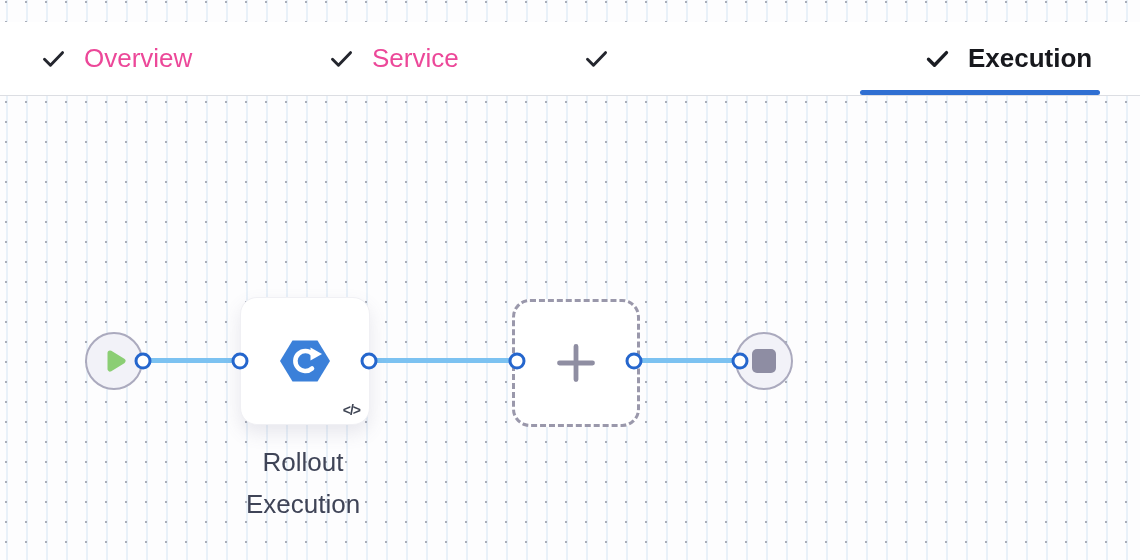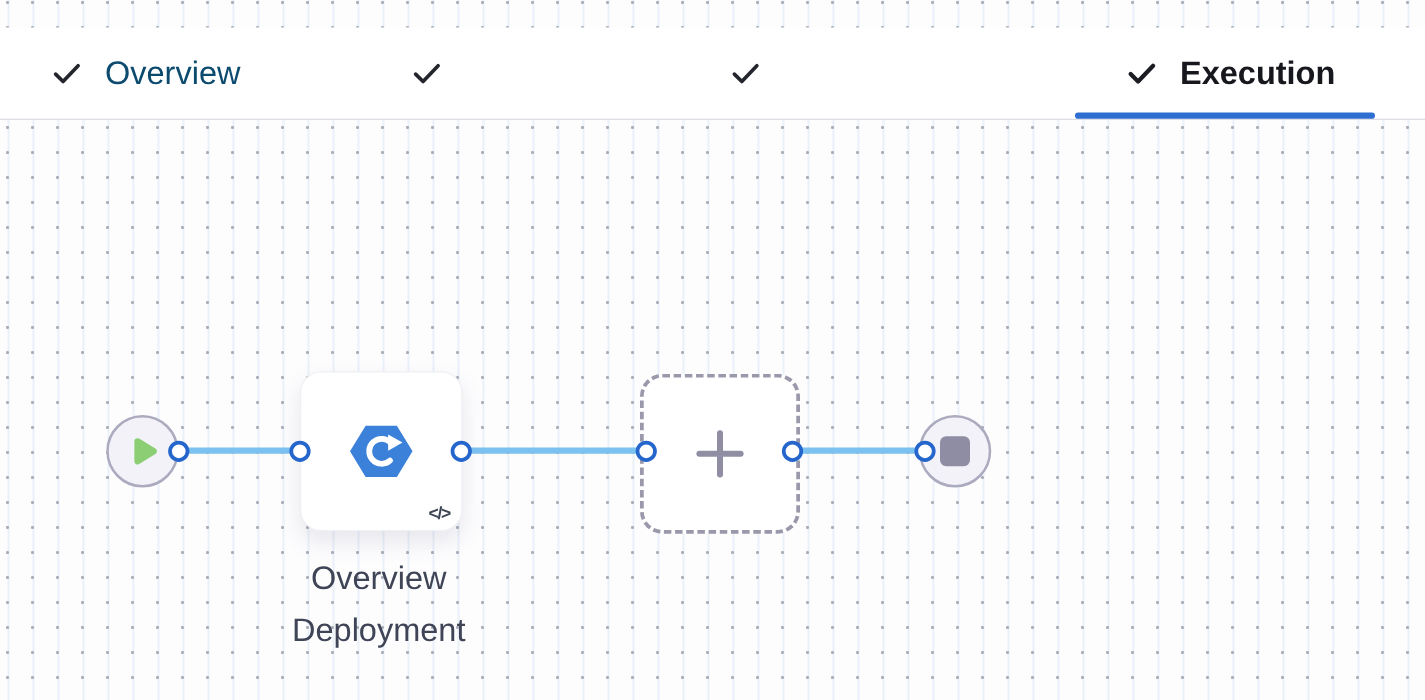--- a/index.html
+++ b/index.html
@@ -30,25 +30,25 @@
     position: absolute;
     top: 0; height: 100%;
     display: flex;
     align-items: center;
     gap: 17px;
     cursor: pointer;
   }
   .tab-overview { left: 40px; }
   .tab-service { left: 328px; }
   .tab-infrastructure { left: 583px; }
-  .tab-execution { left: 900px; }
+  .tab-execution { left: 924px; }
   .tab .check { width: 27px; height: 27px; flex: 0 0 auto; }
   .tab .tab-label {
     font-size: 26px;
-    color: #0c4a6e;
+    color: #ec4899;
     font-weight: 400;
     white-space: nowrap;
   }
   .tab.active .tab-label { font-weight: 700; color: #17181d; }
   .active-underline {
     position: absolute;
     left: 860px; bottom: 0;
     width: 240px; height: 5px;
     border-radius: 3px;
     background: #2f6fd2;
@@ -151,20 +151,21 @@
       <svg class="check" viewBox="0 0 24 24">
         <path d="M4 12.7 L9.3 18 L20 6.8" fill="none" stroke="#24262e" stroke-width="2.6" stroke-linecap="round" stroke-linejoin="round"></path>
       </svg>
       <span class="tab-label">Overview</span>
     </div>
 
     <div class="tab tab-service">
       <svg class="check" viewBox="0 0 24 24">
         <path d="M4 12.7 L9.3 18 L20 6.8" fill="none" stroke="#24262e" stroke-width="2.6" stroke-linecap="round" stroke-linejoin="round"></path>
       </svg>
+      <span class="tab-label">Service</span>
     </div>
 
     <div class="tab tab-infrastructure">
       <svg class="check" viewBox="0 0 24 24">
         <path d="M4 12.7 L9.3 18 L20 6.8" fill="none" stroke="#24262e" stroke-width="2.6" stroke-linecap="round" stroke-linejoin="round"></path>
       </svg>
     </div>
 
     <div class="tab tab-execution active">
       <svg class="check" viewBox="0 0 24 24">
@@ -205,15 +206,15 @@
     <div class="stop-square"></div>
   </div>
 
   <div class="port-ring" style="left:143px; top:361px;"></div>
   <div class="port-ring" style="left:240px; top:361px;"></div>
   <div class="port-ring" style="left:369px; top:361px;"></div>
   <div class="port-ring" style="left:517px; top:361px;"></div>
   <div class="port-ring" style="left:634px; top:361px;"></div>
   <div class="port-ring" style="left:740px; top:361px;"></div>
 
-  <div class="node-label label-step">Overview Deployment</div>
+  <div class="node-label label-step">Rollout Execution</div>
 
 </div>
 
 </body></html>

